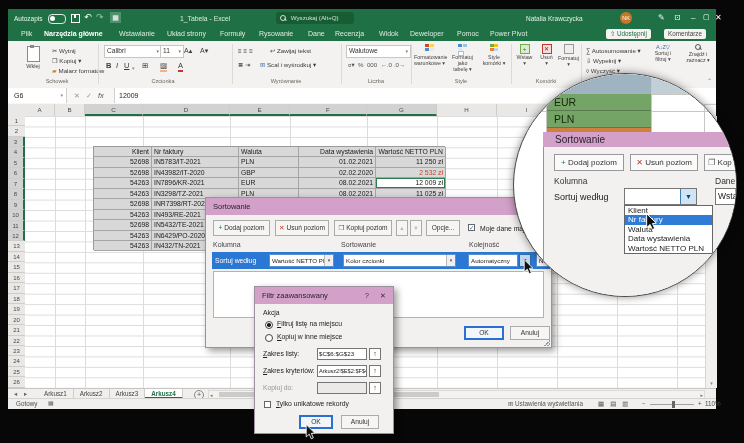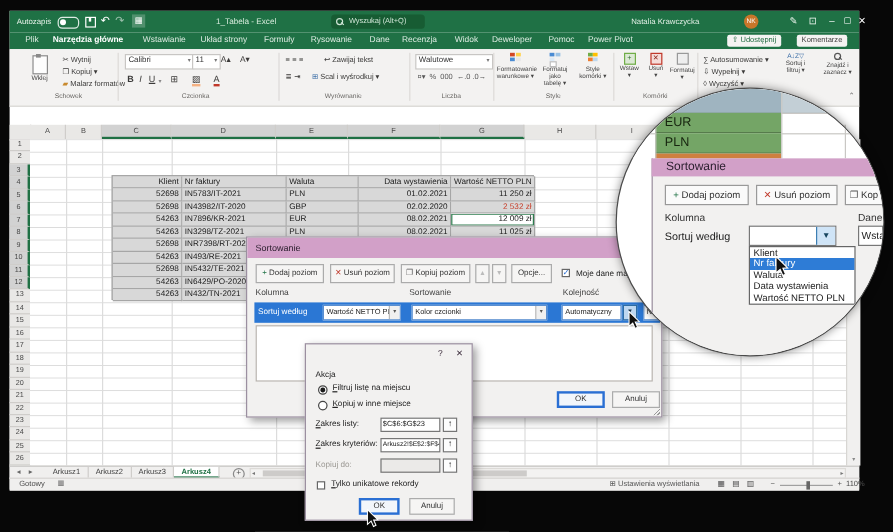--- a/index.html
+++ b/index.html
@@ -235,20 +235,27 @@
         <span style="font-size:5.5px;color:#3d6fa8;">A↓Z▽</span><br>
         <span>Sortuj i</span><br><span>filtruj</span> ▾
       </div>
       <div class="bigbtn" style="left:674px;width:32px;">
         <span class="mag" style="color:#555;"></span><br>
         <span>Znajdź i</span><br><span>zaznacz</span> ▾
       </div>
       <span class="rsm" style="left:699px;top:36px;color:#777;">⌃</span>
     </div>
 
+    <div class="ab fbar">
+      <span class="nbox"><span style="padding-left:6px;">G6</span><span style="position:absolute;right:3px;color:#888;font-size:5px;">▾</span></span>
+      <span class="ab" style="left:66px;top:0;line-height:15px;color:#999;font-size:7px;">✕</span>
+      <span class="ab" style="left:78px;top:0;line-height:15px;color:#999;font-size:7px;">✓</span>
+      <span class="ab" style="left:90px;top:0;line-height:15px;color:#555;font-size:7.5px;font-style:italic;">fx</span>
+      <span class="ab" style="left:106px;top:0;right:0;height:15px;background:#fff;border-left:1px solid #d2d0cd;line-height:15px;padding-left:4px;">12009</span>
+    </div>
 
     <div class="ab cornercell"></div>
     <div class="ab colheads">
 
     <div>A</div>
         <div>B</div>
         <div>C</div>
         <div>D</div>
         <div>E</div>
         <div>F</div>
@@ -444,20 +451,21 @@
     <span class="scombo" style="left:330px;top:56px;width:15px;height:13px;"><span>Na górze</span></span>
 
     <div class="ab" style="left:7px;top:73px;width:331px;height:47px;background:#fff;border:1px solid #b7b2ad;box-sizing:border-box;"></div>
 
     <div class="dbtn okfocus" style="left:258px;top:128px;width:40px;height:14px;line-height:10px;"><span>OK</span></div>
     <div class="dbtn" style="left:304px;top:128px;width:40px;height:14px;line-height:12px;"><span>Anuluj</span></div>
     <div class="grip"></div>
   </div>
 
   <div class="dlg" id="fltdlg">
+    <div class="dlgtitle"><span>Filtr zaawansowany</span></div>
     <span class="dlgx" style="right:18px;">?</span>
     <span class="dlgx" style="right:2px;">✕</span>
 
     <span class="lb" style="left:8px;top:22px;">Akcja</span>
     <span class="radio sel" style="left:10px;top:34px;"></span>
     <span class="lb ulf" style="left:22px;top:33px;">Filtruj listę na miejscu</span>
     <span class="radio" style="left:10px;top:47px;"></span>
     <span class="lb ulf" style="left:22px;top:46px;">Kopiuj w inne miejsce</span>
 
     <span class="lb ulf" style="left:8px;top:63px;">Zakres listy:</span>

